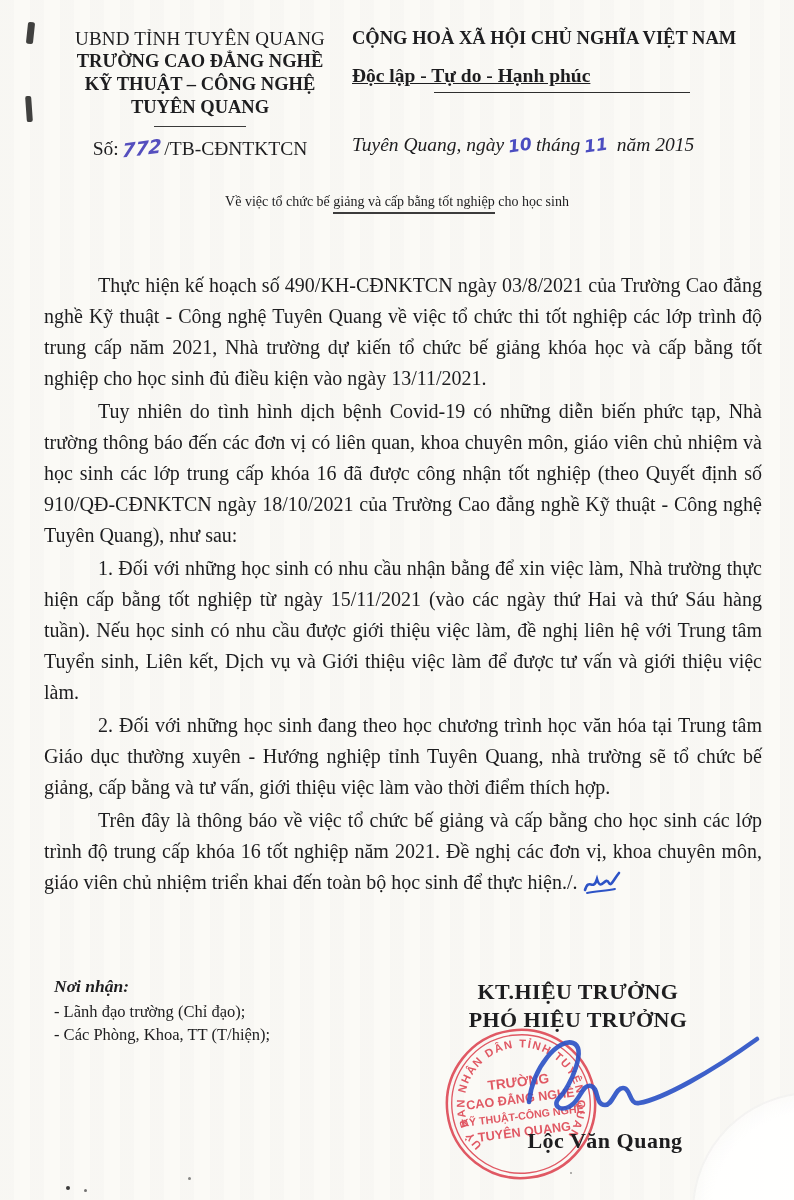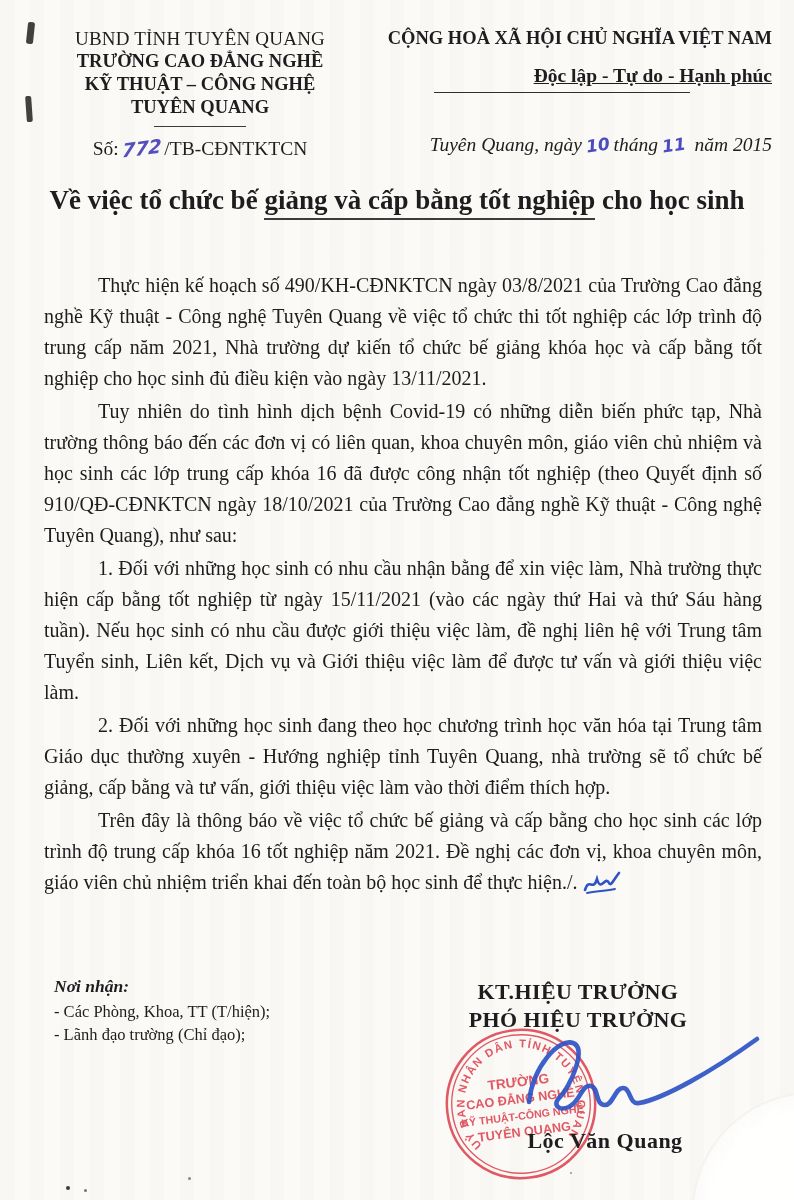--- a/index.html
+++ b/index.html
@@ -17,34 +17,34 @@
   .header-left { position:absolute; left:52px; top:28px; width:296px; text-align:center; }
   .hl-line1 { font-size:19px; font-weight:400; letter-spacing:0.2px; }
   .hl-bold  { font-size:18.5px; font-weight:700; line-height:23px; }
   .hl-rule  { width:92px; border-top:1.6px solid #3a3a3a; margin:7px auto 10px auto; }
   .doc-no   { font-size:19.5px; }
   .hand-purple {
     display:inline-block; font-family:"DejaVu Sans", sans-serif; font-style:italic; font-weight:700;
     color:#554fbe; font-size:19px; transform:rotate(-7deg) skewX(-10deg); margin:0 3px;
   }
 
-  .header-right { position:absolute; left:352px; top:28px; width:420px; text-align:right; }
+  .header-right { position:absolute; left:352px; top:28px; width:420px; text-align:left; }
   .hr-line1 { font-size:18.5px; font-weight:700; }
   .hr-line2 { font-size:19.5px; font-weight:700; margin-top:16px;text-decoration:underline; }
   .hr-rule  { width:256px; border-top:1.7px solid #2e2e2e; margin:5px auto 0 auto; }
   .date-line { margin-top:41px; font-style:italic; font-size:19.5px; white-space:nowrap; }
   .hand-blue {
     display:inline-block; font-family:"DejaVu Sans", sans-serif; font-style:italic; font-weight:700;
     color:#4a4cc0; font-size:17px; transform:rotate(-8deg); margin:0 4px;
   }
 
   
   .title-block { position:absolute; left:0; top:174px; width:794px; text-align:center; }
   .title-main { font-size:22px; font-weight:700; letter-spacing:0.6px; }
-  .title-sub  { font-size:27px; font-weight:700; margin-top:11px; }
+  .title-sub  { font-size:14px; font-weight:400; margin-top:20px; }
   .sub-underline { border-bottom:2px solid #3c3c3c; padding-bottom:3px; }
 
   
   .body-text { position:absolute; left:44px; top:270px; width:718px;
     font-size:20px; line-height:31px; text-align:justify; }
   .para { text-indent:54px; margin-bottom:2px; }
 
   .paraph-icon { display:inline-block; vertical-align:-7px; margin-left:4px; }
 
   
@@ -113,22 +113,22 @@
     <p class="para">1. Đối với những học sinh có nhu cầu nhận bằng để xin việc làm, Nhà trường thực hiện cấp bằng tốt nghiệp từ ngày 15/11/2021 (vào các ngày thứ Hai và thứ Sáu hàng tuần). Nếu học sinh có nhu cầu được giới thiệu việc làm, đề nghị liên hệ với Trung tâm Tuyển sinh, Liên kết, Dịch vụ  và Giới thiệu việc làm để được tư vấn và giới thiệu việc làm.</p>
     <p class="para">2. Đối với những học sinh đang theo học chương trình học văn hóa tại Trung tâm Giáo dục thường xuyên - Hướng nghiệp tỉnh Tuyên Quang, nhà trường sẽ tổ chức bế giảng, cấp bằng và tư vấn, giới thiệu việc làm vào thời điểm thích hợp.</p>
     <p class="para"><span>Trên đây là thông báo về việc tổ chức bế giảng và cấp bằng cho học sinh các lớp trình độ trung cấp khóa 16 tốt nghiệp năm 2021. Đề nghị các đơn vị, khoa chuyên môn, giáo viên chủ nhiệm triển khai đến toàn bộ học sinh để thực hiện./.</span><svg class="paraph-icon" width="40" height="28" viewBox="0 0 40 28">
           <path d="M3,22 C7,9 11,24 15,11 C19,25 23,7 27,15 C29,19 32,11 37,5" fill="none" stroke="#2d53c6" stroke-width="2.6" stroke-linecap="round"></path>
           <path d="M5,25 C14,23 24,23 33,21" fill="none" stroke="#2d53c6" stroke-width="1.8" stroke-linecap="round"></path>
         </svg></p>
   </div>
 
   <div class="recipients">
     <div class="recip-title">Nơi nhận:</div>
+    <div class="recip-item">- Lãnh đạo trường (Chỉ đạo);</div>
     <div class="recip-item">- Các Phòng, Khoa, TT (T/hiện);</div>
-    <div class="recip-item">- Lãnh đạo trường (Chỉ đạo);</div>
   </div>
 
   <div class="sign-block">
     <div class="sign-line">KT.HIỆU TRƯỞNG</div>
     <div class="sign-line">PHÓ HIỆU TRƯỞNG</div>
   </div>
 
   <svg class="stamp" viewBox="0 0 160 160">
     <circle cx="80" cy="80" r="76" fill="none" stroke="#dd4350" stroke-width="2.6"></circle>
     <circle cx="80" cy="80" r="71" fill="none" stroke="#dd4350" stroke-width="1.4"></circle>

